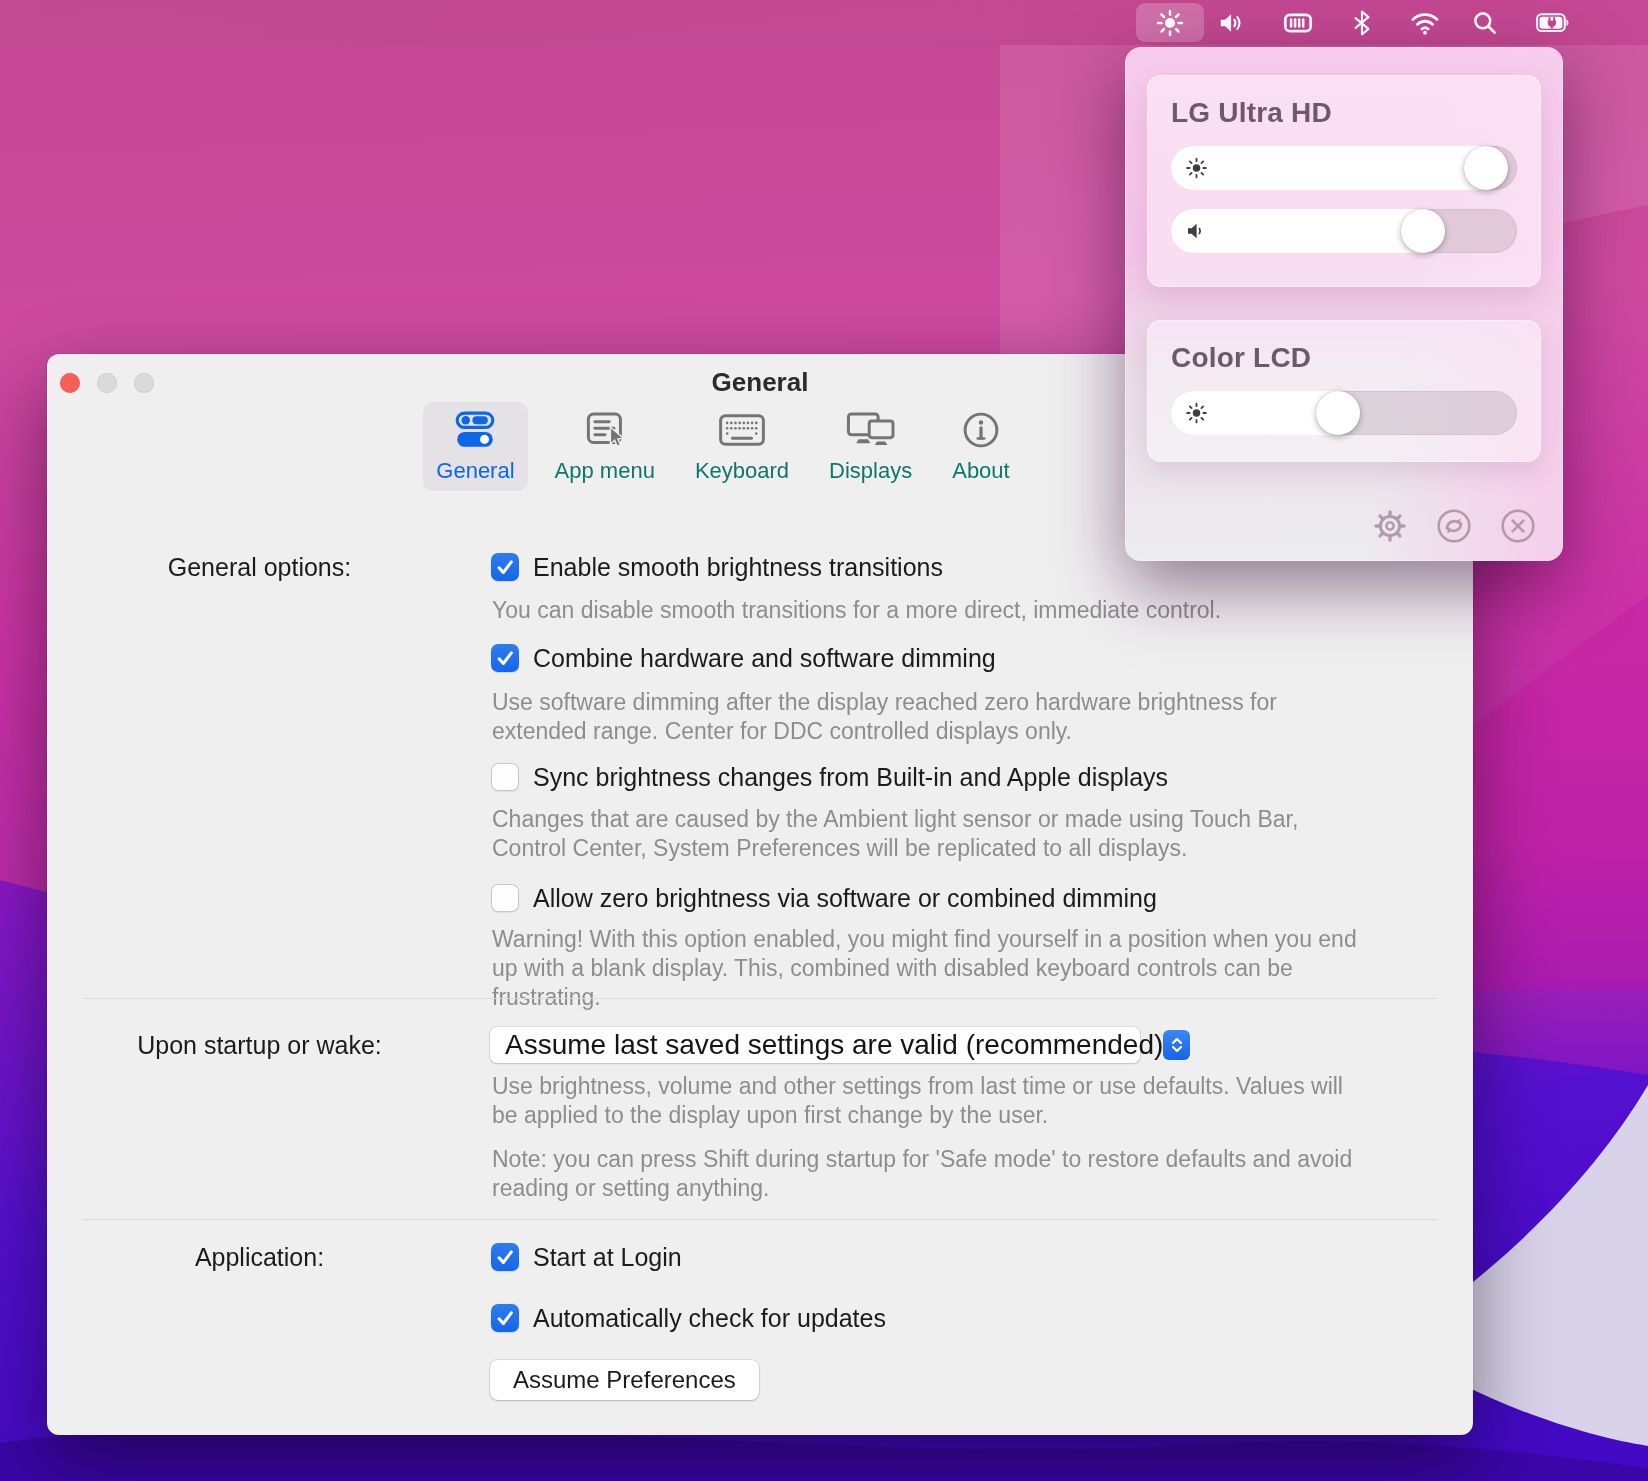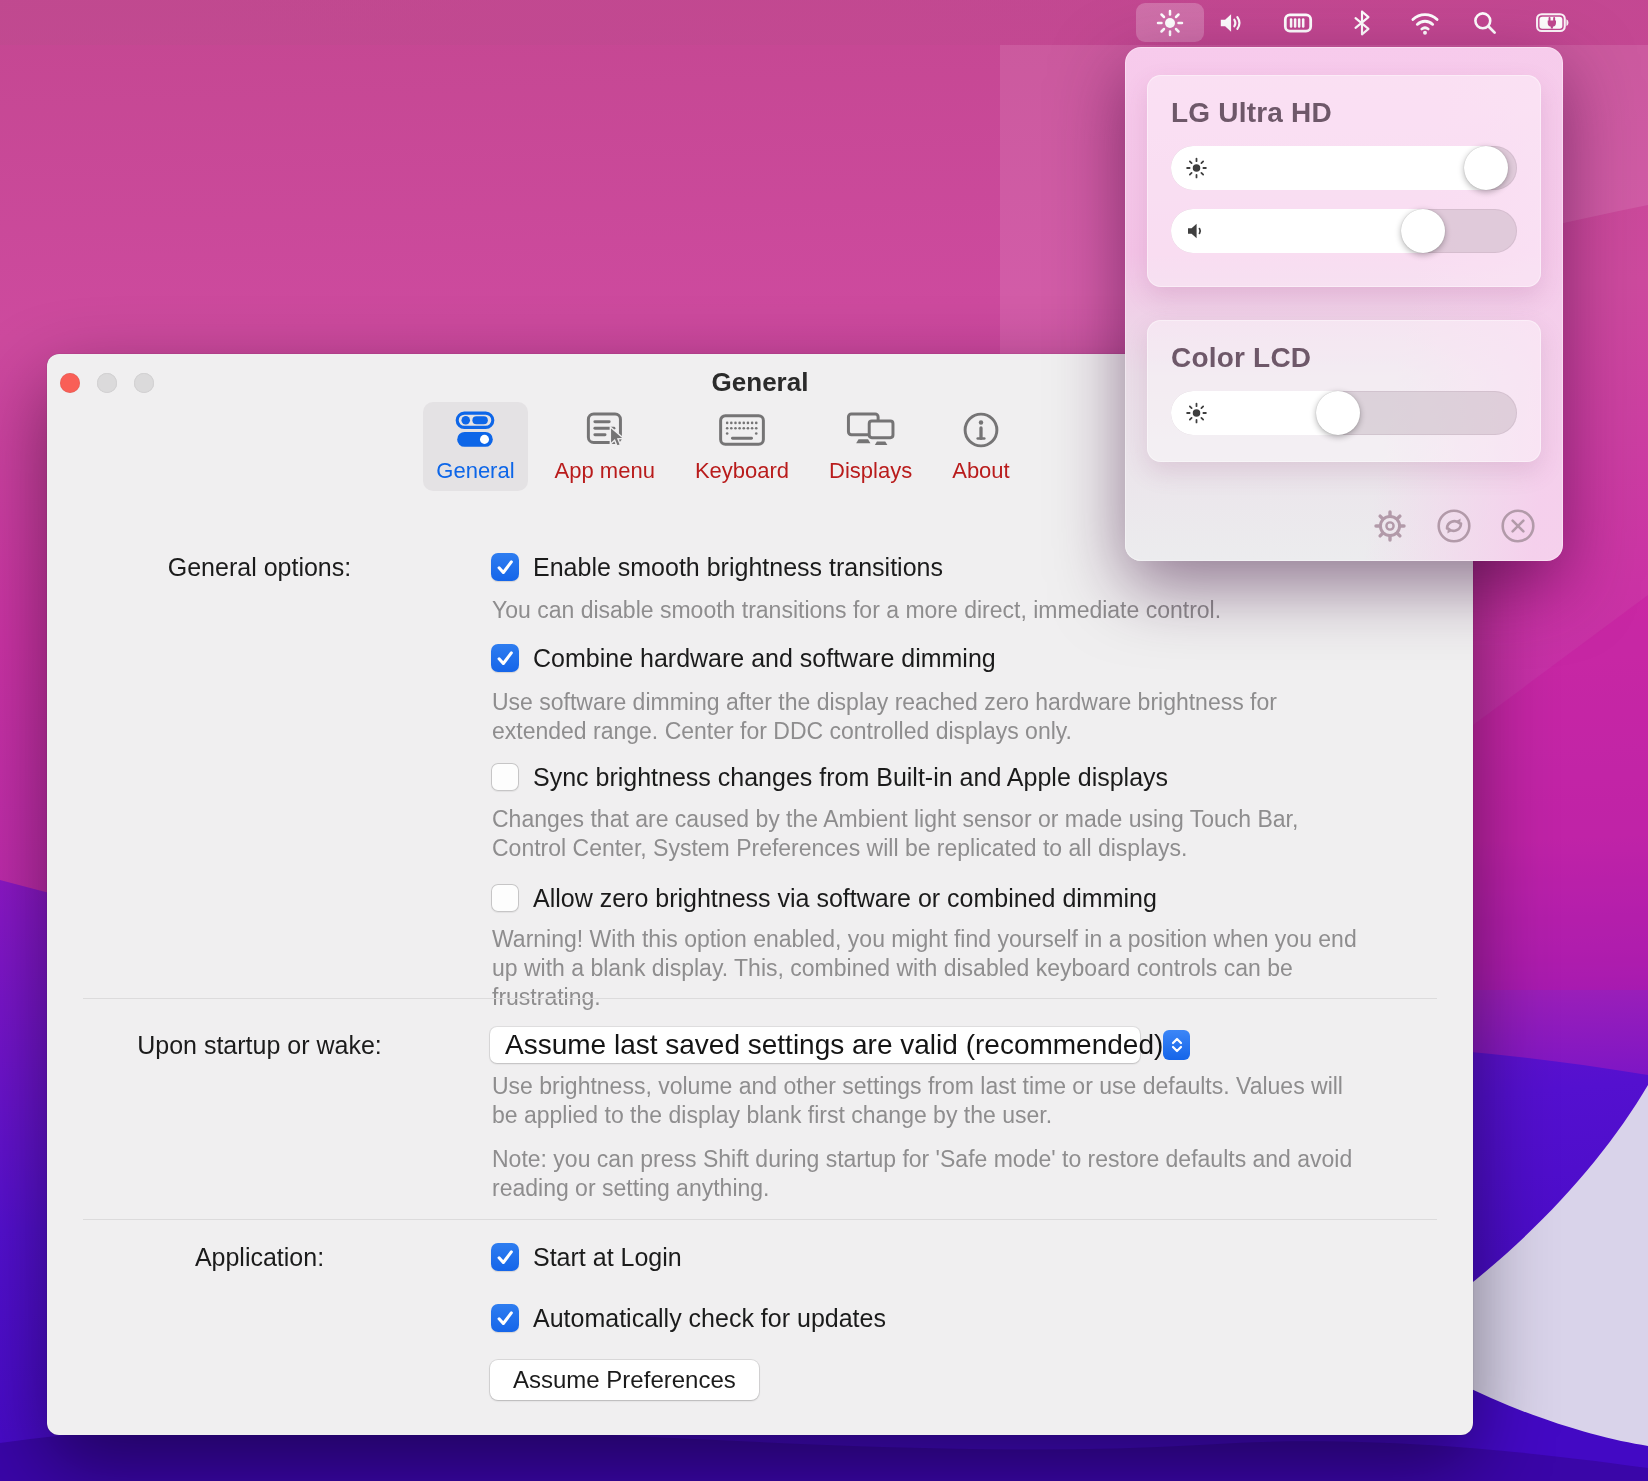--- a/index.html
+++ b/index.html
@@ -40,21 +40,21 @@
   
   .window{position:absolute;left:47px;top:354px;width:1426px;height:1081px;border-radius:12px;background:#f0eff0;z-index:10;
     box-shadow:0 30px 80px rgba(0,0,0,.45),0 0 1px rgba(0,0,0,.4);}
   .traffic{position:absolute;top:19px;width:20px;height:20px;border-radius:50%;box-shadow:inset 0 0 1px rgba(0,0,0,.25);}
   .tl-close{left:13px;background:#f95f57;}
   .tl-min{left:50px;background:#dbdadb;}
   .tl-zoom{left:87px;background:#dbdadb;}
   .win-title{position:absolute;left:0;right:0;top:13px;text-align:center;font-size:26px;font-weight:bold;color:#2b2b2b;}
   .toolbar{position:absolute;left:0;right:0;top:48px;display:flex;justify-content:center;gap:14px;transform:translateX(-37px);}
   .tb-item{display:flex;flex-direction:column;align-items:center;gap:5px;padding:9px 13px 7px;border-radius:10px;color:#757475;}
-  .tb-item .tb-label{font-size:22px;color:#b91c1c;}
+  .tb-item .tb-label{font-size:22px;color:#0f766e;}
   .tb-item.selected{background:#e4e2e4;color:#0d66e8;}
   .tb-item.selected .tb-label{color:#0d66e8;}
   
   .sec-label{position:absolute;left:0;width:425px;text-align:center;font-size:25px;color:#1b1b1b;line-height:28px;}
   .opt-row{position:absolute;left:444px;height:28px;display:flex;align-items:center;gap:14px;}
   .opt-label{font-size:25px;color:#1b1b1b;white-space:nowrap;}
   .checkbox{width:28px;height:28px;border-radius:7px;background:#fdfdfd;box-shadow:inset 0 0 0 1px #c6c5c6,0 1px 1px rgba(0,0,0,.06);
     display:flex;align-items:center;justify-content:center;flex:none;}
   .checkbox svg{display:none;}
   .checkbox.checked{background:linear-gradient(180deg,#2e7df0,#1565e9);box-shadow:0 1px 1px rgba(0,0,0,.12);}
@@ -284,21 +284,21 @@
 
   <div class="sec-label" style="top:677px">Upon startup or wake:</div>
   <div class="dropdown">
     <span class="dd-value">Assume last saved settings are valid (recommended)</span>
     <span class="dd-stepper">
       <svg width="20" height="22" viewBox="0 0 20 18">
         <path d="M6 7 L10 3 L14 7 M6 11 L10 15 L14 11" stroke="#fff" stroke-width="2.2" fill="none" stroke-linecap="round" stroke-linejoin="round"></path>
         </svg>
     </span>
   </div>
-  <div class="desc" style="top:718px">Use brightness, volume and other settings from last time or use defaults. Values will be applied to the display blank first change by the user.</div>
+  <div class="desc" style="top:718px">Use brightness, volume and other settings from last time or use defaults. Values will be applied to the display upon first change by the user.</div>
   <div class="desc" style="top:791px">Note: you can press Shift during startup for 'Safe mode' to restore defaults and avoid reading or setting anything.</div>
 
   <div class="divider" style="top:865px"></div>
 
   <div class="sec-label" style="top:889px">Application:</div>
   <div class="opt-row" style="top:889px">
     <span class="checkbox checked">
       <svg width="22" height="22" viewBox="0 0 26 26">
           <polyline points="6,14 11,19.5 20.5,7" stroke="#fff" stroke-width="3.6" fill="none" stroke-linecap="round" stroke-linejoin="round"></polyline>
         </svg>

